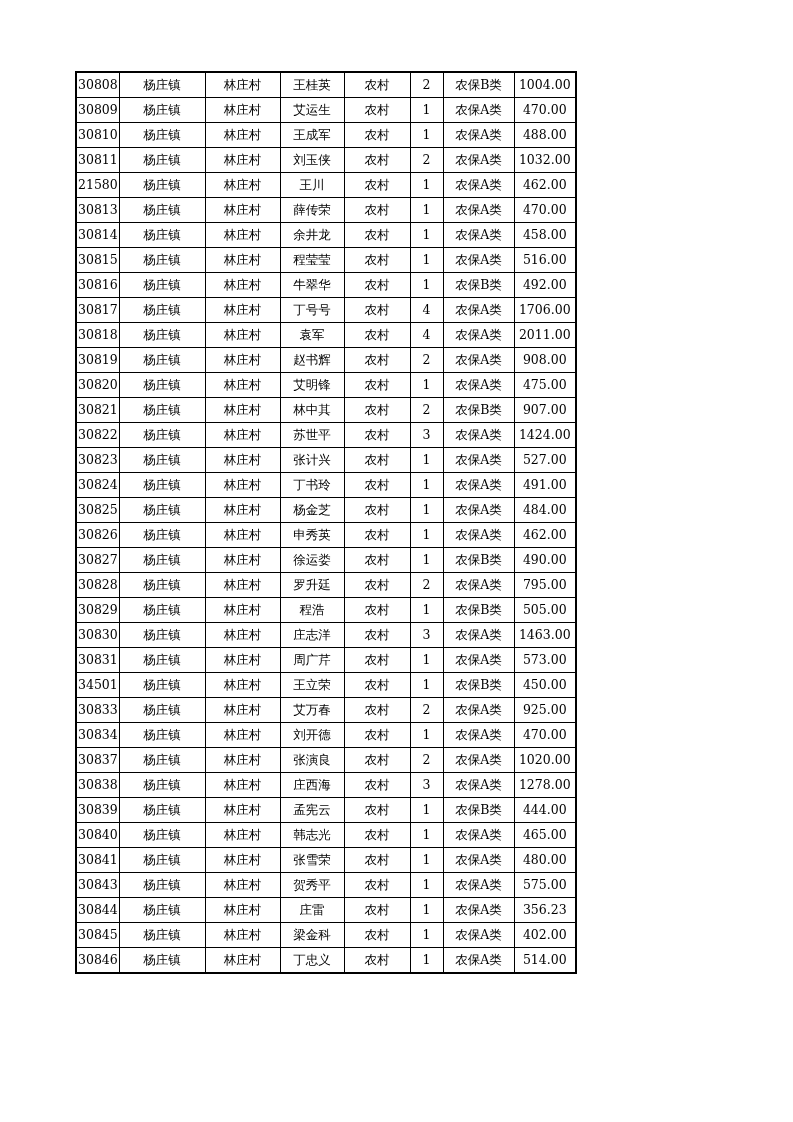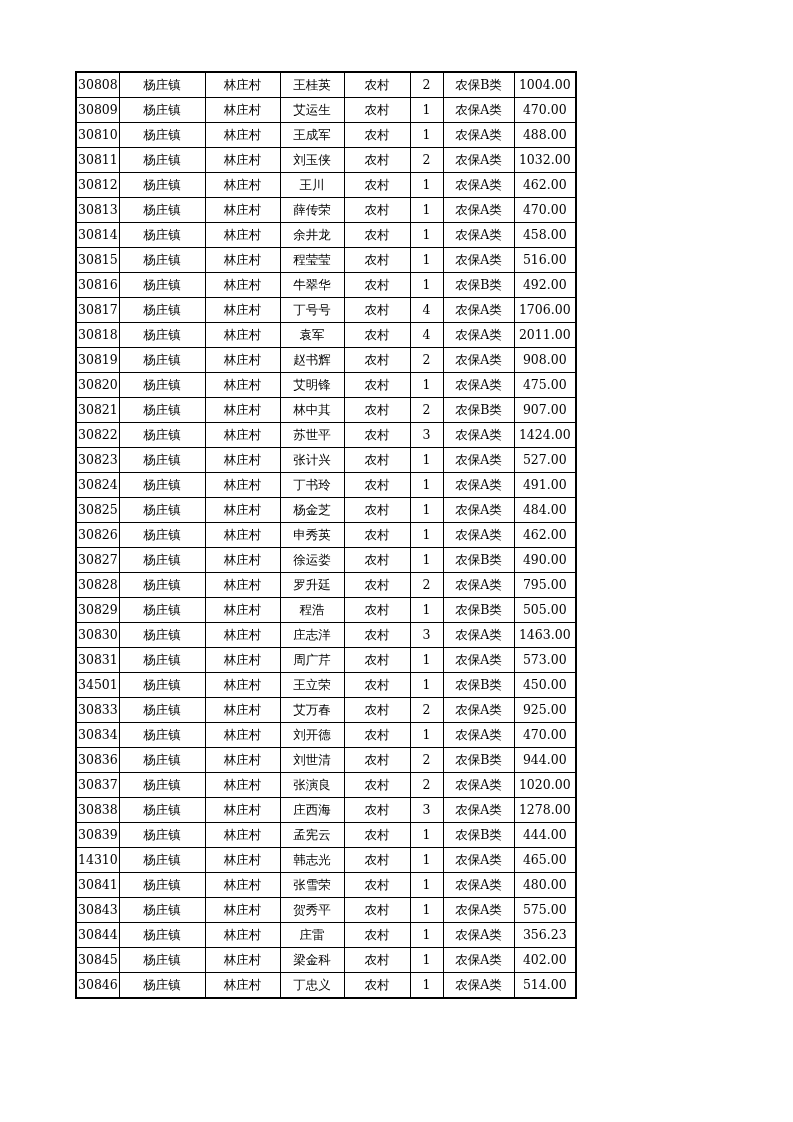--- a/index.html
+++ b/index.html
@@ -97,21 +97,21 @@
           <td>30811</td>
           <td>杨庄镇</td>
           <td>林庄村</td>
           <td>刘玉侠</td>
           <td>农村</td>
           <td>2</td>
           <td>农保A类</td>
           <td>1032.00</td>
         </tr>
         <tr>
-          <td>30812</td>
+          <td>21580</td>
           <td>杨庄镇</td>
           <td>林庄村</td>
           <td>王川</td>
           <td>农村</td>
           <td>1</td>
           <td>农保A类</td>
           <td>462.00</td>
         </tr>
         <tr>
           <td>30813</td>
@@ -327,30 +327,20 @@
           <td>30834</td>
           <td>杨庄镇</td>
           <td>林庄村</td>
           <td>刘开德</td>
           <td>农村</td>
           <td>1</td>
           <td>农保A类</td>
           <td>470.00</td>
         </tr>
         <tr>
-          <td>30836</td>
-          <td>杨庄镇</td>
-          <td>林庄村</td>
-          <td>刘世清</td>
-          <td>农村</td>
-          <td>2</td>
-          <td>农保B类</td>
-          <td>944.00</td>
-        </tr>
-        <tr>
           <td>30837</td>
           <td>杨庄镇</td>
           <td>林庄村</td>
           <td>张演良</td>
           <td>农村</td>
           <td>2</td>
           <td>农保A类</td>
           <td>1020.00</td>
         </tr>
         <tr>
@@ -367,21 +357,21 @@
           <td>30839</td>
           <td>杨庄镇</td>
           <td>林庄村</td>
           <td>孟宪云</td>
           <td>农村</td>
           <td>1</td>
           <td>农保B类</td>
           <td>444.00</td>
         </tr>
         <tr>
-          <td>14310</td>
+          <td>30840</td>
           <td>杨庄镇</td>
           <td>林庄村</td>
           <td>韩志光</td>
           <td>农村</td>
           <td>1</td>
           <td>农保A类</td>
           <td>465.00</td>
         </tr>
         <tr>
           <td>30841</td>

